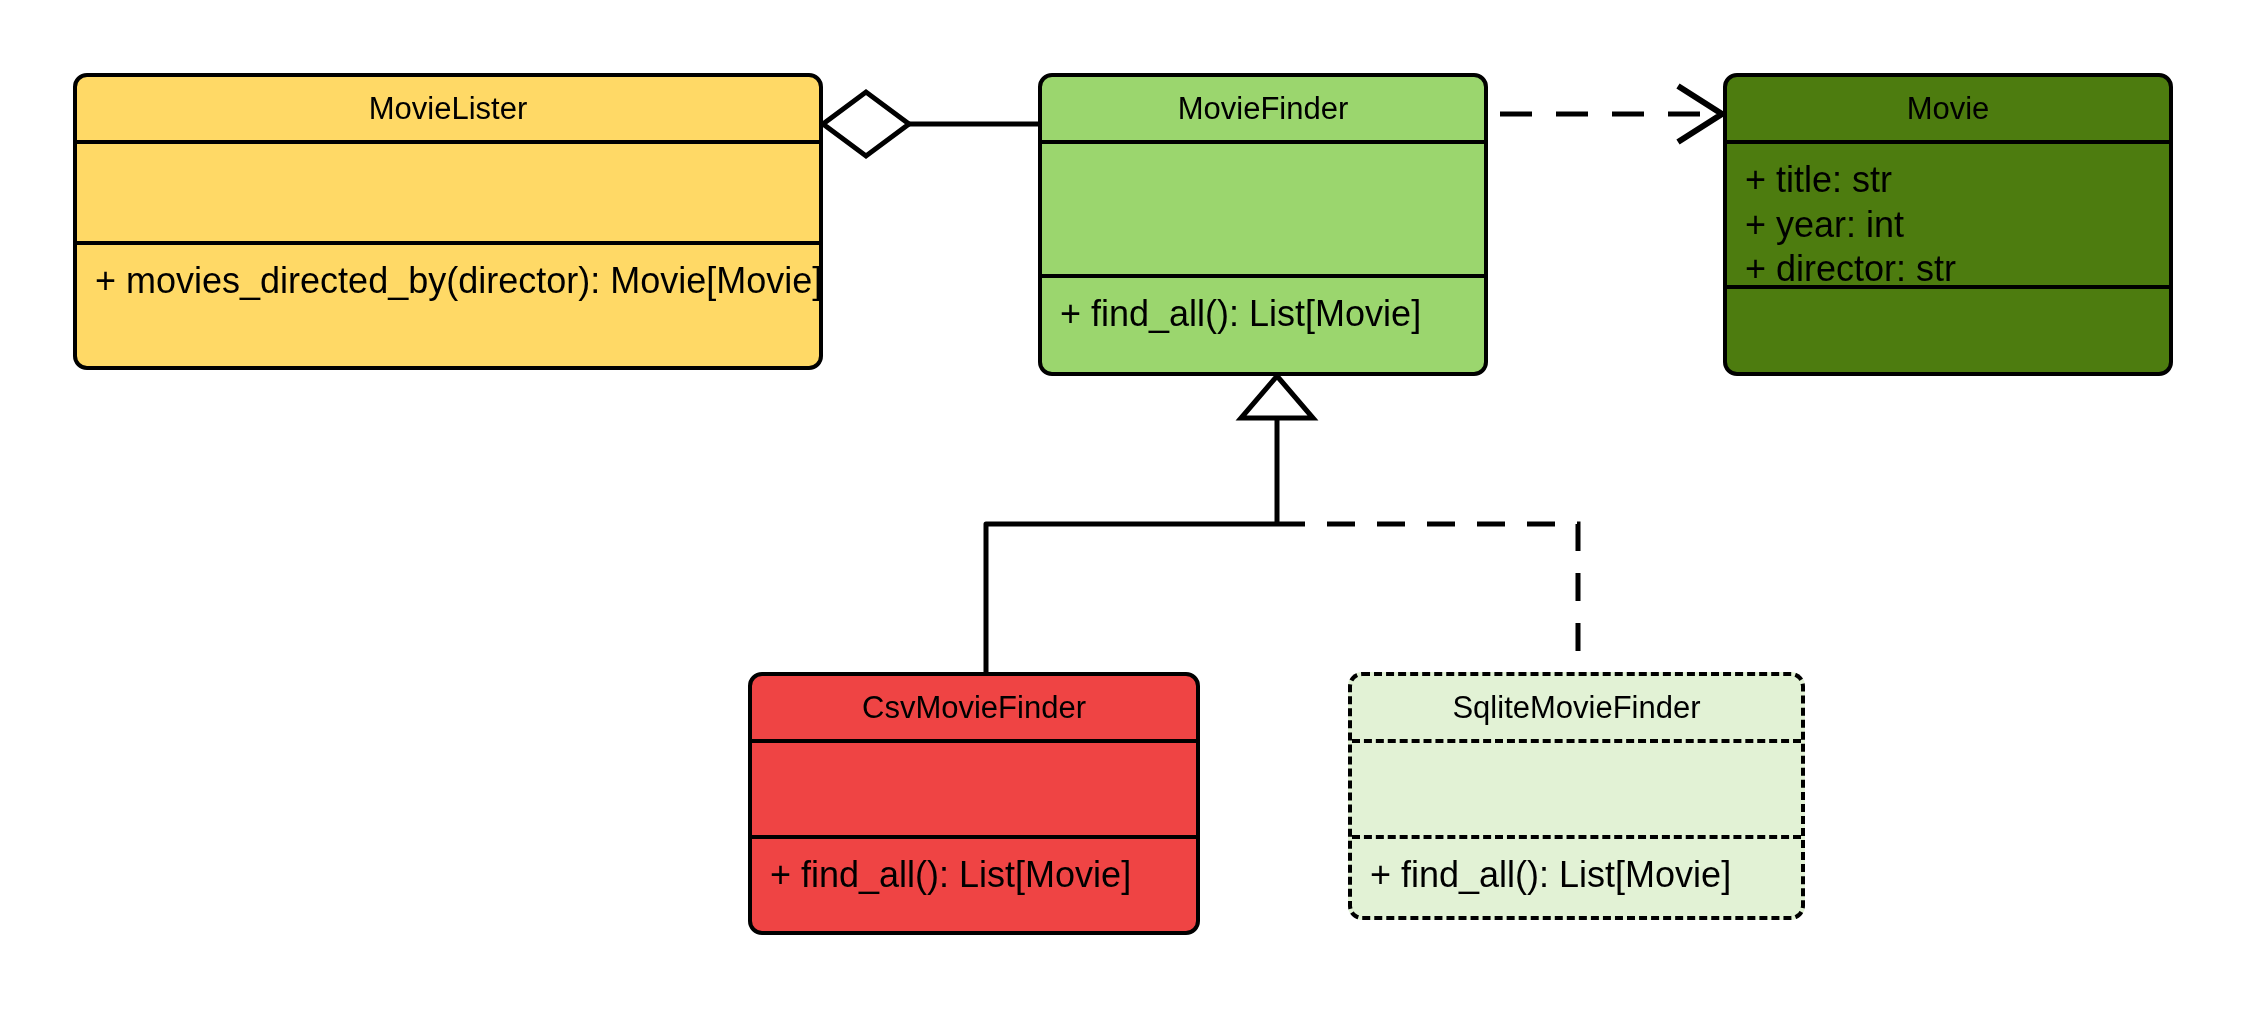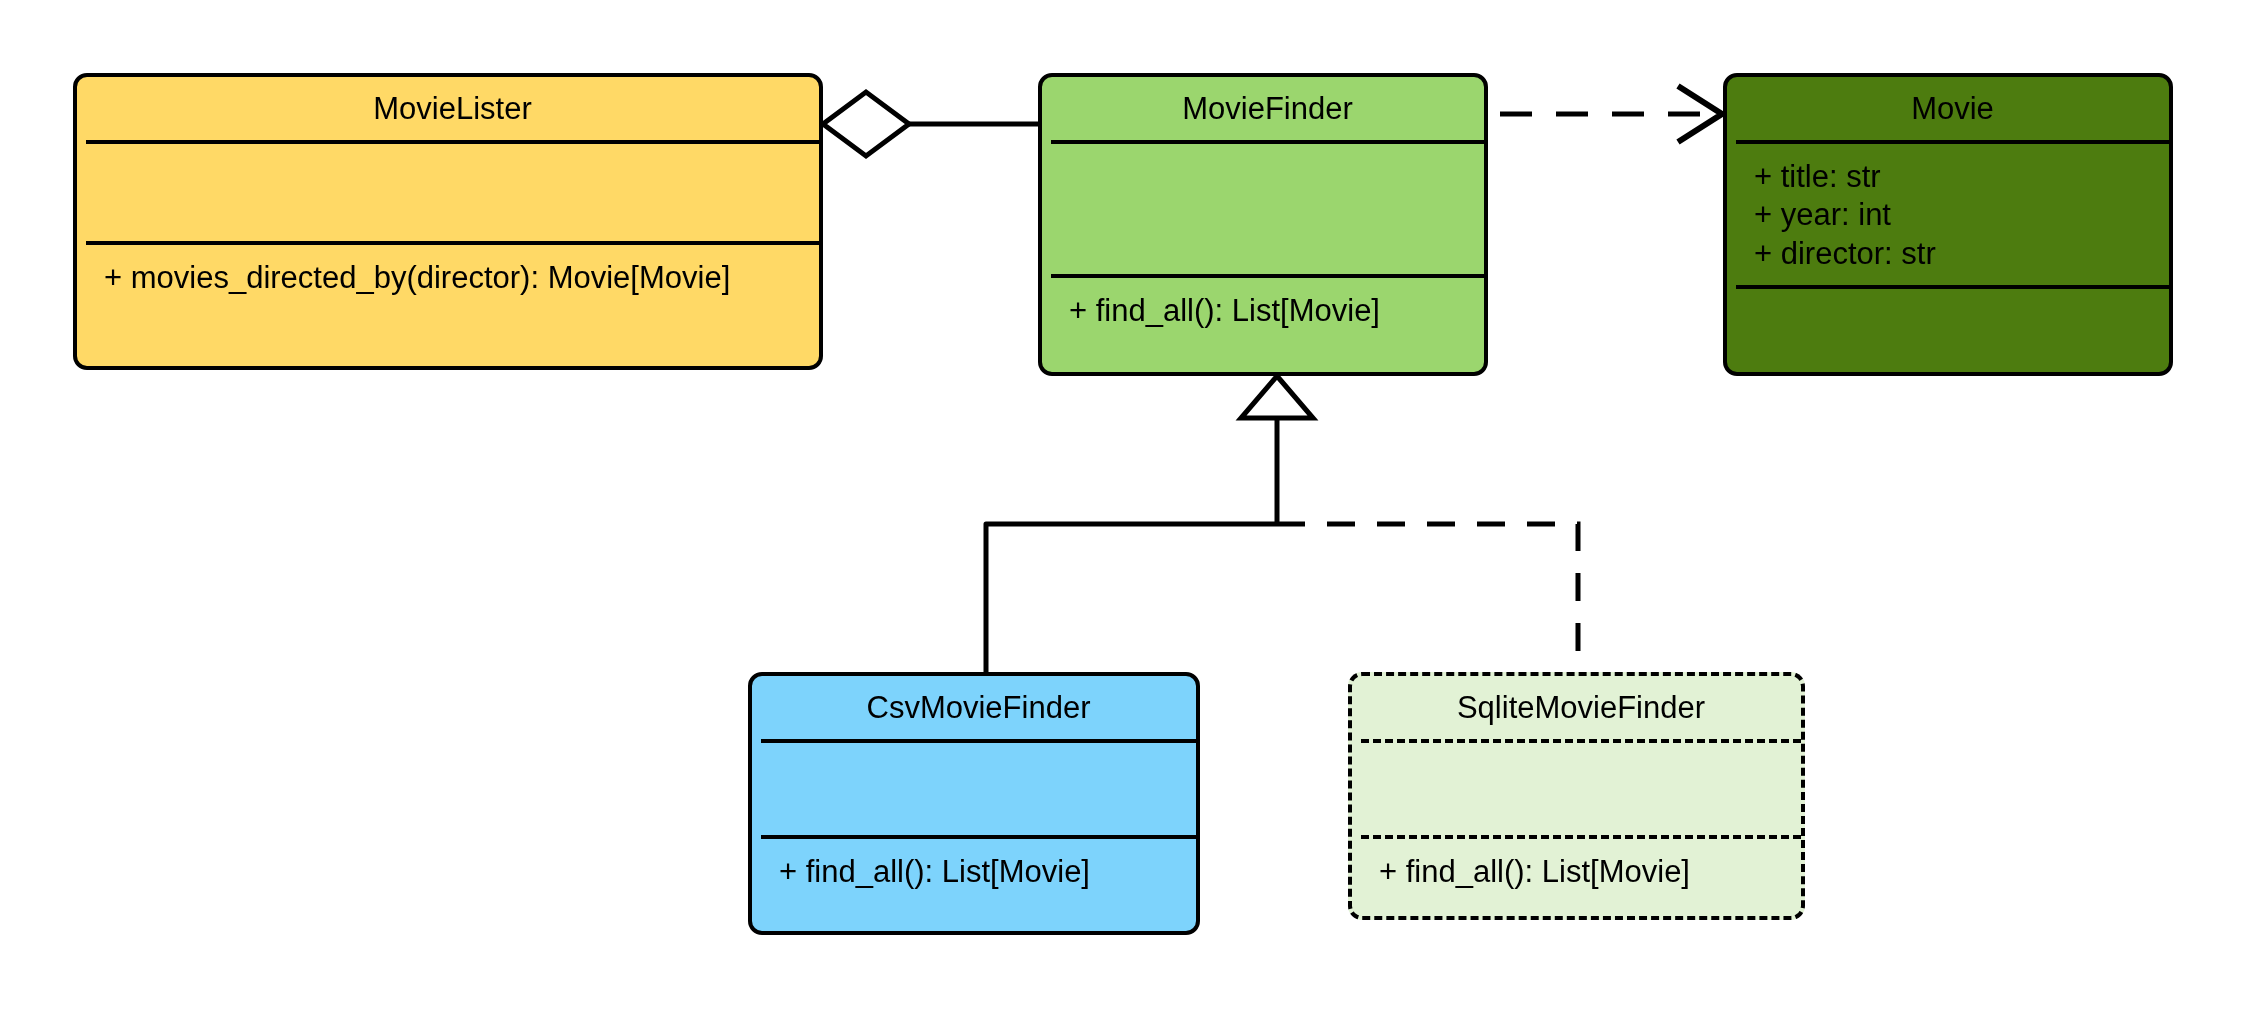--- a/index.html
+++ b/index.html
@@ -42,40 +42,39 @@
     flex-direction: column;
     overflow: hidden;
   }
   .uml-class.dashed {
     border-style: dashed;
     border-radius: 14px;
   }
   .compartment {
     box-sizing: border-box;
     position: relative;
-    margin-left: 9px;
   }
   .compartment.divider-top {
     border-top: 4px solid #000000;
   }
   .uml-class.dashed .compartment.divider-top {
     border-top-style: dashed;
   }
   .class-name {
     text-align: center;
     font-size: 31px;
     color: #000000;
     line-height: 1;
     display: flex;
     align-items: center;
     justify-content: center;
   }
   .member-list {
     padding: 14px 34px 0 18px;
-    font-size: 31px;
+    font-size: 36px;
     color: #000000;
   }
   .member-row {
     line-height: 1.24;
     white-space: nowrap;
   }
   .empty-compartment {
     
   }
 </style>
@@ -134,21 +133,21 @@
   <div class="uml-class" id="box-movie" style="left:1723px; top:73px; width:450px; height:303px; background:#4d7c0f;">
     <div class="compartment class-name" style="height:63px;">Movie</div>
     <div class="compartment member-list divider-top" style="height:145px;">
       <div class="member-row">+ title: str</div>
       <div class="member-row">+ year: int</div>
       <div class="member-row">+ director: str</div>
     </div>
     <div class="compartment empty-compartment divider-top" style="flex:1 1 auto;"></div>
   </div>
 
-  <div class="uml-class" id="box-csv-movie-finder" style="left:748px; top:672px; width:452px; height:263px; background:#7dd3fc;">
+  <div class="uml-class" id="box-csv-movie-finder" style="left:748px; top:672px; width:452px; height:263px; background:#ef4444;">
     <div class="compartment class-name" style="height:63px;">CsvMovieFinder</div>
     <div class="compartment empty-compartment divider-top" style="height:96px;"></div>
     <div class="compartment member-list divider-top" style="flex:1 1 auto;">
       <div class="member-row">+ find_all(): List[Movie]</div>
     </div>
   </div>
 
   <div class="uml-class dashed" id="box-sqlite-movie-finder" style="left:1348px; top:672px; width:457px; height:248px; background:#E2F2D5;">
     <div class="compartment class-name" style="height:63px;">SqliteMovieFinder</div>
     <div class="compartment empty-compartment divider-top" style="height:96px;"></div>

